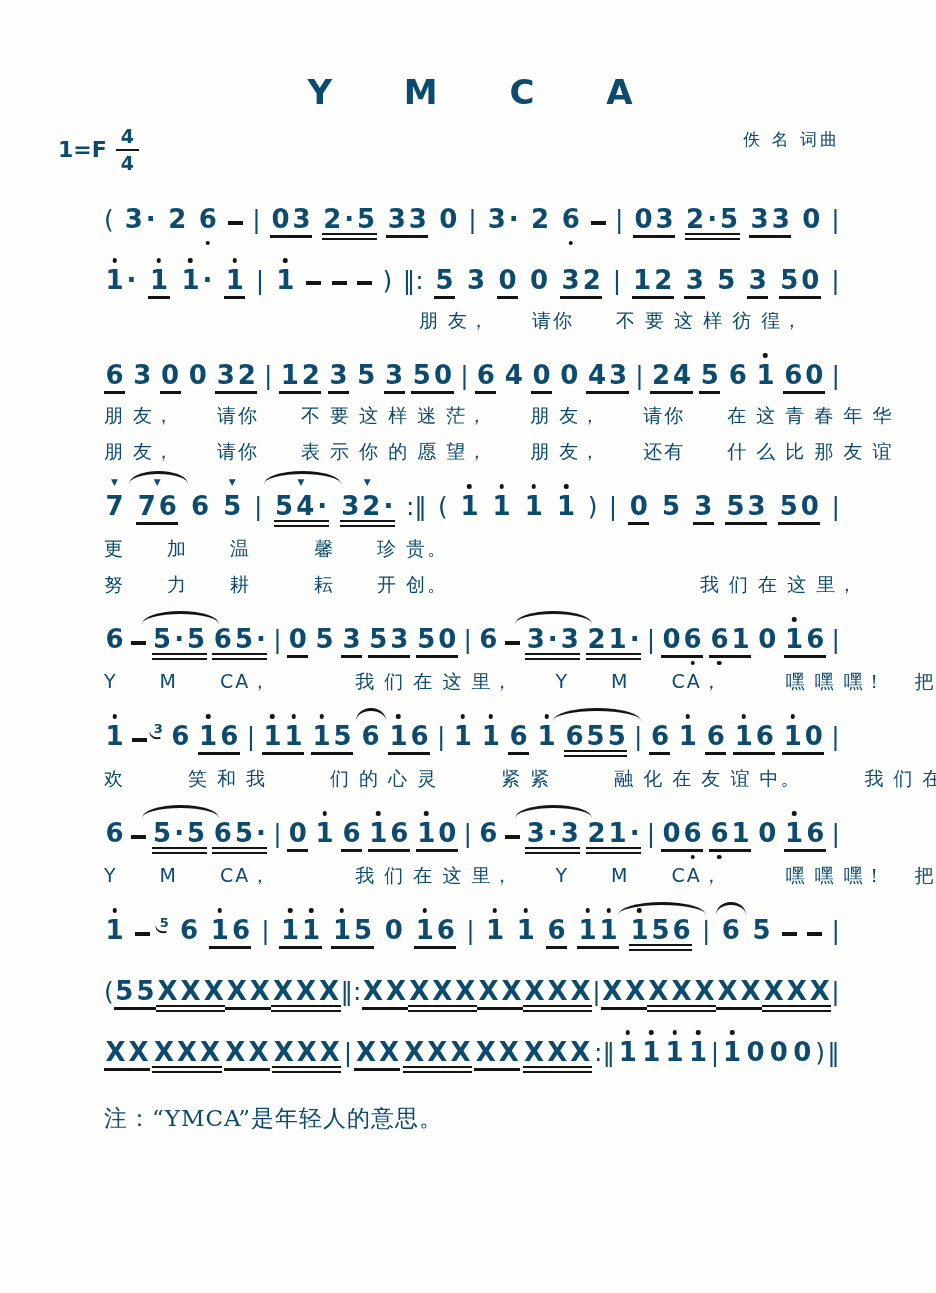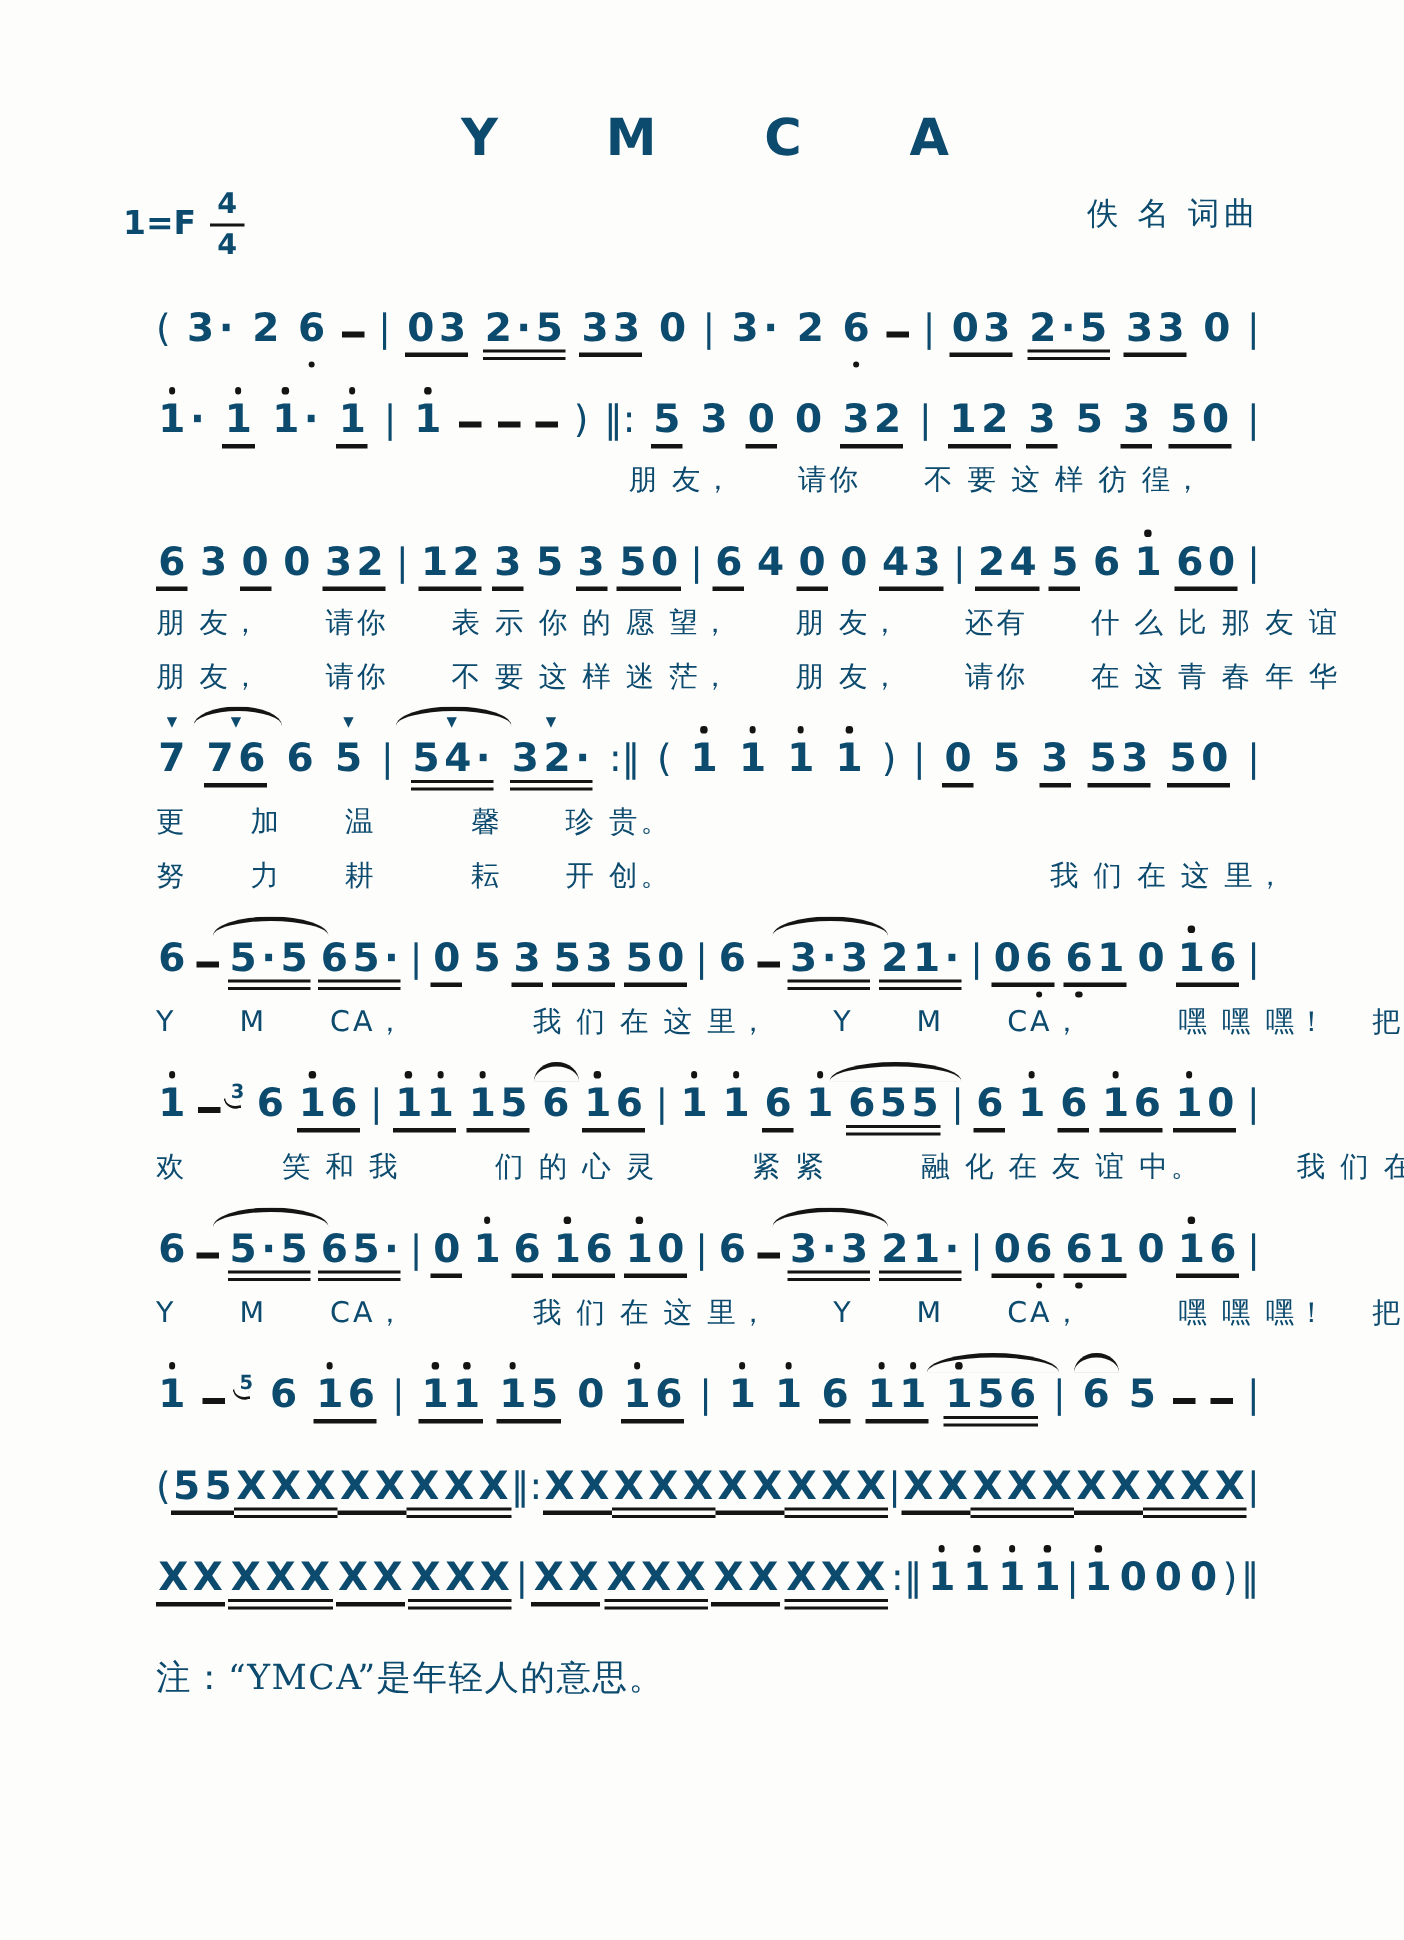--- a/index.html
+++ b/index.html
@@ -1,26 +1,26 @@
 <!DOCTYPE html>
 <html><head>
 <meta charset="utf-8">
 <style>
   html,body{margin:0;padding:0;background:#e8e8e8;}
   .page{width:936px;height:1293px;background:#fdfdfc;color:#0c4a6e;
         font-family:"DejaVu Sans","Liberation Sans",sans-serif;overflow:hidden;position:relative;}
   .title{margin:0;padding:72px 0 0 34px;text-align:center;font-size:34px;font-weight:bold;
          letter-spacing:30px;}
-  .meta{display:flex;justify-content:space-between;align-items:flex-start;margin:14px 96px 0 82px;gap:20px;}
+  .meta{display:flex;justify-content:space-between;align-items:flex-start;margin:14px 96px 0 58px;gap:20px;}
   .keysig{font-size:22px;font-weight:bold;display:flex;align-items:center;gap:5px;}
   .timesig{display:inline-flex;flex-direction:column;align-items:center;font-size:19px;
            font-weight:bold;line-height:1;margin-left:4px;}
   .timesig .num{border-bottom:2.5px solid #141414;padding:1px 5px 3px;}
   .timesig .den{padding-top:3px;}
-  .credit{font-size:21px;letter-spacing:3px;margin-top:2px;}
+  .credit{font-size:17px;letter-spacing:3px;margin-top:2px;}
   .systems{margin:18px 96px 0 104px;}
   .system{margin-top:12px;}
   .mline{display:flex;justify-content:space-between;align-items:baseline;
          font-size:26px;font-weight:bold;line-height:1;padding-top:15px;}
   .tok{position:relative;display:inline-block;}
   .bar,.paren{font-weight:500;font-size:25px;}
   .dash{display:inline-block;width:15px;height:3.5px;background:#141414;align-self:center;}
   .grace{font-size:13px;font-weight:bold;position:relative;top:-12px;}
   .grace::after{content:"";position:absolute;left:-4px;bottom:-5px;width:9px;height:7px;
         border-bottom:2px solid #141414;border-left:1.5px solid #141414;
@@ -132,22 +132,22 @@
           <span class="tok"><span class="grp"><span class="cell"><span>0</span></span></span></span>
           <span class="tok"><span class="grp u1"><span class="cell"><span>4</span></span><span class="cell"><span>3</span></span></span></span>
           <span class="tok bar">|</span>
           <span class="tok"><span class="grp u1"><span class="cell"><span>2</span></span><span class="cell"><span>4</span></span></span></span>
           <span class="tok"><span class="grp u1"><span class="cell"><span>5</span></span></span></span>
           <span class="tok"><span class="grp"><span class="cell"><span>6</span></span></span></span>
           <span class="tok"><span class="grp"><span class="cell"><span class="da"></span><span>1</span></span></span></span>
           <span class="tok"><span class="grp u1"><span class="cell"><span>6</span></span><span class="cell"><span>0</span></span></span></span>
           <span class="tok bar">|</span>
         </div>
+        <div class="lyric">朋 友，　　请你　　不 要 这 样 迷 茫，　　朋 友，　　请你　　在 这 青 春 年 华</div>
         <div class="lyric">朋 友，　　请你　　表 示 你 的 愿 望，　　朋 友，　　还有　　什 么 比 那 友 谊</div>
-        <div class="lyric">朋 友，　　请你　　不 要 这 样 迷 茫，　　朋 友，　　请你　　在 这 青 春 年 华</div>
       </div>
       <div class="system">
         <div class="mline">
           <span class="tok"><span class="acc">▼</span><span class="grp"><span class="cell"><span>7</span></span></span></span>
           <span class="tok both"><span class="arc"></span><span class="acc">▼</span><span class="grp u1"><span class="cell"><span>7</span></span><span class="cell"><span>6</span></span></span></span>
           <span class="tok"><span class="grp"><span class="cell"><span>6</span></span></span></span>
           <span class="tok"><span class="acc">▼</span><span class="grp"><span class="cell"><span>5</span></span></span></span>
           <span class="tok bar">|</span>
           <span class="tok both"><span class="arc"></span><span class="acc">▼</span><span class="grp u2"><span class="cell"><span>5</span></span><span class="cell"><span>4</span></span><span class="cell"><span>·</span></span></span></span>
           <span class="tok"><span class="acc">▼</span><span class="grp u2"><span class="cell"><span>3</span></span><span class="cell"><span>2</span></span><span class="cell"><span>·</span></span></span></span>

